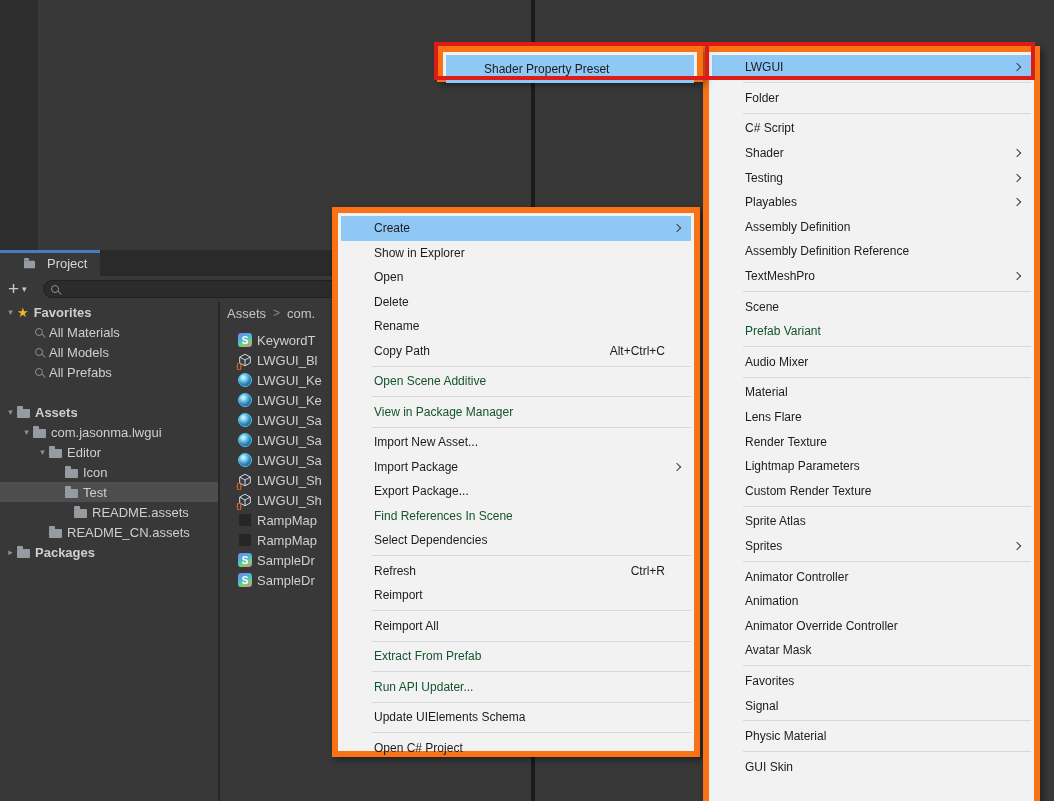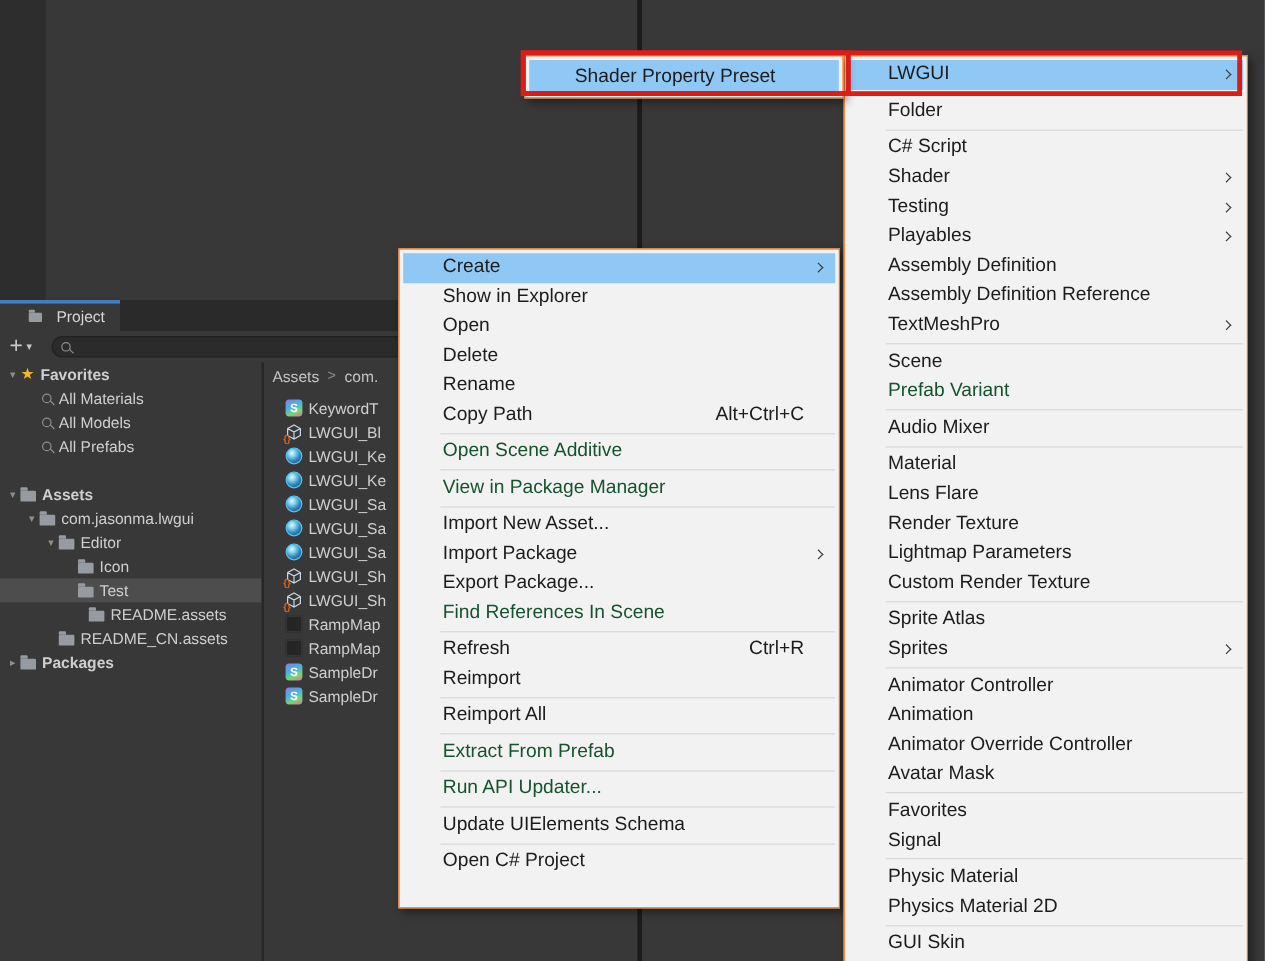--- a/index.html
+++ b/index.html
@@ -45,21 +45,21 @@
   .frow { height:20px; display:flex; align-items:center; padding-left:18px; font-size:13px; color:#cfcfcf; white-space:nowrap; }
   .ficon { margin-right:5px; flex:none; }
   .icon-script { width:14px; height:14px; border-radius:3px; background:linear-gradient(155deg,#8a7ae8 0%,#45b5e0 40%,#7fd36b 72%,#e06ab8 100%); display:flex; align-items:center; justify-content:center; }
   .icon-script::after { content:"S"; color:#fff; font-size:10px; font-weight:bold; }
   .icon-mat { width:14px; height:14px; border-radius:50%; border:1px solid #52c4ef; background:radial-gradient(circle at 36% 30%,#e6f8ff 0%,#8ed9f5 22%,#2f84ba 58%,#153f69 100%); }
   .icon-shader { position:relative; width:14px; height:14px; }
   .icon-shader::after { content:"{}"; position:absolute; left:-2px; bottom:-3px; color:#e2641c; font-size:8px; font-weight:bold; }
   .icon-tex { width:14px; height:14px; background:#262626; border:1px solid #383838; }
 
   
-  .menu { position:absolute; background:#f2f2f2; border:1px solid #f97316; box-shadow:3px 3px 7px rgba(0,0,0,.45); padding:3px 0; font-size:16px; color:#1c1c1c; z-index:20; }
+  .menu { position:absolute; background:#f2f2f2; border:6px solid #f97316; box-shadow:3px 3px 7px rgba(0,0,0,.45); padding:3px 0; font-size:12px; color:#1c1c1c; z-index:20; }
   .mi { position:relative; display:flex; align-items:center; margin:0 3px; padding:0 26px 0 33px; }
   .ctx .mi { height:24.5px; }
   .sub .mi { height:24.6px; }
   .mini .mi { height:28px; padding-left:38px; }
   .mi.hl { background:#8fc8f5; }
   .mi.dis { color:#14532d; }
   .accel { margin-left:auto; }
   .chev { position:absolute; right:11px; top:50%; width:6px; height:6px; border-top:1.5px solid #3e3e3e; border-right:1.5px solid #3e3e3e; transform:translateY(-50%) rotate(45deg); }
   .msep { height:1px; background:#d8d8d8; margin:2.5px 3px 2.5px 34px; }
   .ctx  { left:332px; top:207px; width:368px; height:550px; }
@@ -261,20 +261,23 @@
     <div class="mi">
         <span>Import Package</span>
         <span class="chev"></span>
       </div>
     <div class="mi">
         <span>Export Package...</span>
       </div>
     <div class="mi dis">
         <span>Find References In Scene</span>
       </div>
+    <div class="mi">
+        <span>Select Dependencies</span>
+      </div>
     <div class="msep"></div>
     <div class="mi">
         <span>Refresh</span>
         <span class="accel">Ctrl+R</span>
       </div>
     <div class="mi">
         <span>Reimport</span>
       </div>
     <div class="msep"></div>
     <div class="mi">
@@ -385,23 +388,20 @@
     <div class="mi">
         <span>Favorites</span>
       </div>
     <div class="mi">
         <span>Signal</span>
       </div>
     <div class="msep"></div>
     <div class="mi">
         <span>Physic Material</span>
       </div>
-    <div class="mi">
-        <span>Physics Material 2D</span>
-      </div>
     <div class="msep"></div>
     <div class="mi">
         <span>GUI Skin</span>
       </div>
     <div class="mi"></div>
   </div>
 
   <div class="menu mini">
     <div class="mi hl">
         <span>Shader Property Preset</span>

